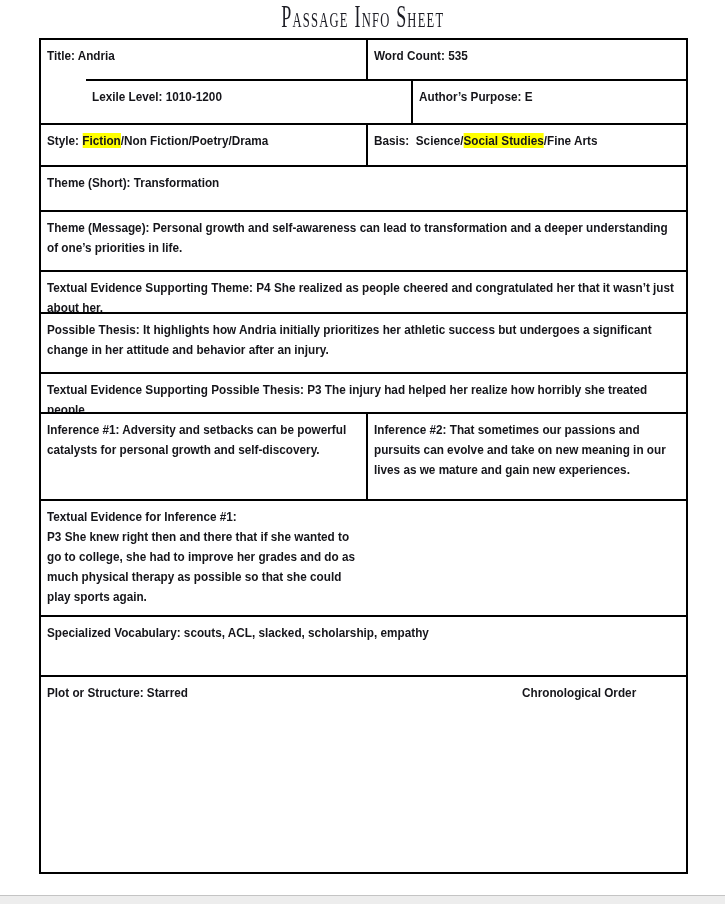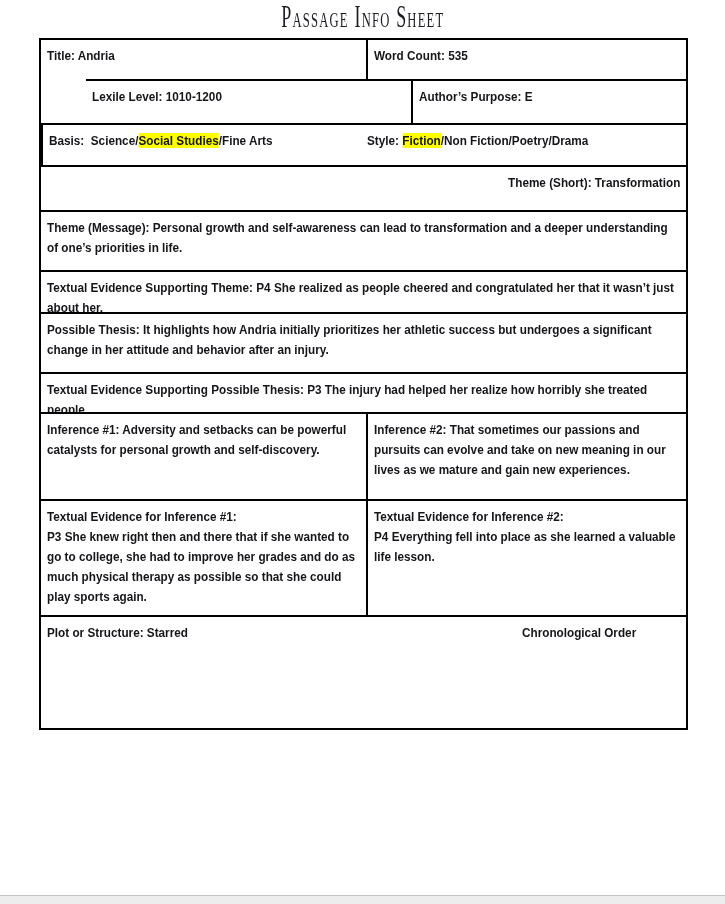--- a/index.html
+++ b/index.html
@@ -38,21 +38,21 @@
     transform: scale(0.60, 1.02);
     transform-origin: 50% 50%;
   }
 
   
   .sheet-table {
     position: absolute;
     left: 39px;
     top: 38px;
     width: 649px;
-    height: 692px;
+    height: 836px;
     border: 2px solid #000000;
     box-sizing: border-box;
     background: #ffffff;
   }
   .row {
     display: flex;
     box-sizing: border-box;
     overflow: hidden;
   }
   .row + .row {
@@ -72,21 +72,21 @@
     flex: 1 1 auto;
     border-left: 2px solid #000000;
   }
   .cell-full {
     flex: 1 1 auto;
   }
 
   .r1  { height: 39px; }
   .r2  { height: 44px; margin-left: 45px; }
   .r3  { height: 42px; }
-  .r4  { height: 45px; text-align: right; }
+  .r4  { height: 45px; }
   .r5  { height: 60px; }
   .r6  { height: 42px; }
   .r7  { height: 60px; }
   .r8  { height: 40px; }
   .r9  { height: 87px; }
   .r10 { height: 116px; }
   .r11 { height: 60px; }
   .r12 { height: 53px; }
 
   
@@ -153,25 +153,25 @@
   <div class="row r2">
     <div class="cell cell-left txt">
       <span class="sq1">Lexile Level: 1010-1200</span>
     </div>
     <div class="cell cell-right txt">
       <span class="sq1">Author’s Purpose: E</span>
     </div>
   </div>
 
   <div class="row r3">
+    <div class="cell cell-left txt">
+      <span class="sq1"><span>Style: </span><span class="hl">Fiction</span><span>/Non Fiction/Poetry/Drama</span></span>
+    </div>
     <div class="cell cell-right txt">
       <span class="sq1"><span>Basis:  Science/</span><span class="hl">Social Studies</span><span>/Fine Arts</span></span>
-    </div>
-    <div class="cell cell-left txt">
-      <span class="sq1"><span>Style: </span><span class="hl">Fiction</span><span>/Non Fiction/Poetry/Drama</span></span>
     </div>
   </div>
 
   <div class="row r4">
     <div class="cell cell-full txt">
       <div class="sqm">Theme (Short): Transformation</div>
     </div>
   </div>
 
   <div class="row r5">
@@ -207,28 +207,27 @@
     </div>
   </div>
 
   <div class="row r10">
     <div class="cell cell-left txt">
       <div class="sqm">
         <div>Textual Evidence for Inference #1:</div>
         <div>P3 She knew right then and there that if she wanted to go to college, she had to improve her grades and do as much physical therapy as possible so that she could play sports again.</div>
       </div>
     </div>
-    <div class="cell cell-right txt">
-      <div class="sqm">
-        <div>Textual Evidence for Inference #2:</div>
-        <div>P4 Everything fell into place as she learned a valuable life lesson.</div>
-      </div>
-    </div>
-  </div>
-
+  </div>
+
+  <div class="row r11">
+    <div class="cell cell-full txt">
+      <div class="sqm">Specialized Vocabulary: scouts, ACL, slacked, scholarship, empathy</div>
+    </div>
+  </div>
 
   <div class="row r12">
     <div class="cell cell-full txt">
       <span class="sq1">Plot or Structure: Starred</span>
       <span class="sq1 order-abs">Chronological Order</span>
     </div>
   </div>
 
 </div>
 

